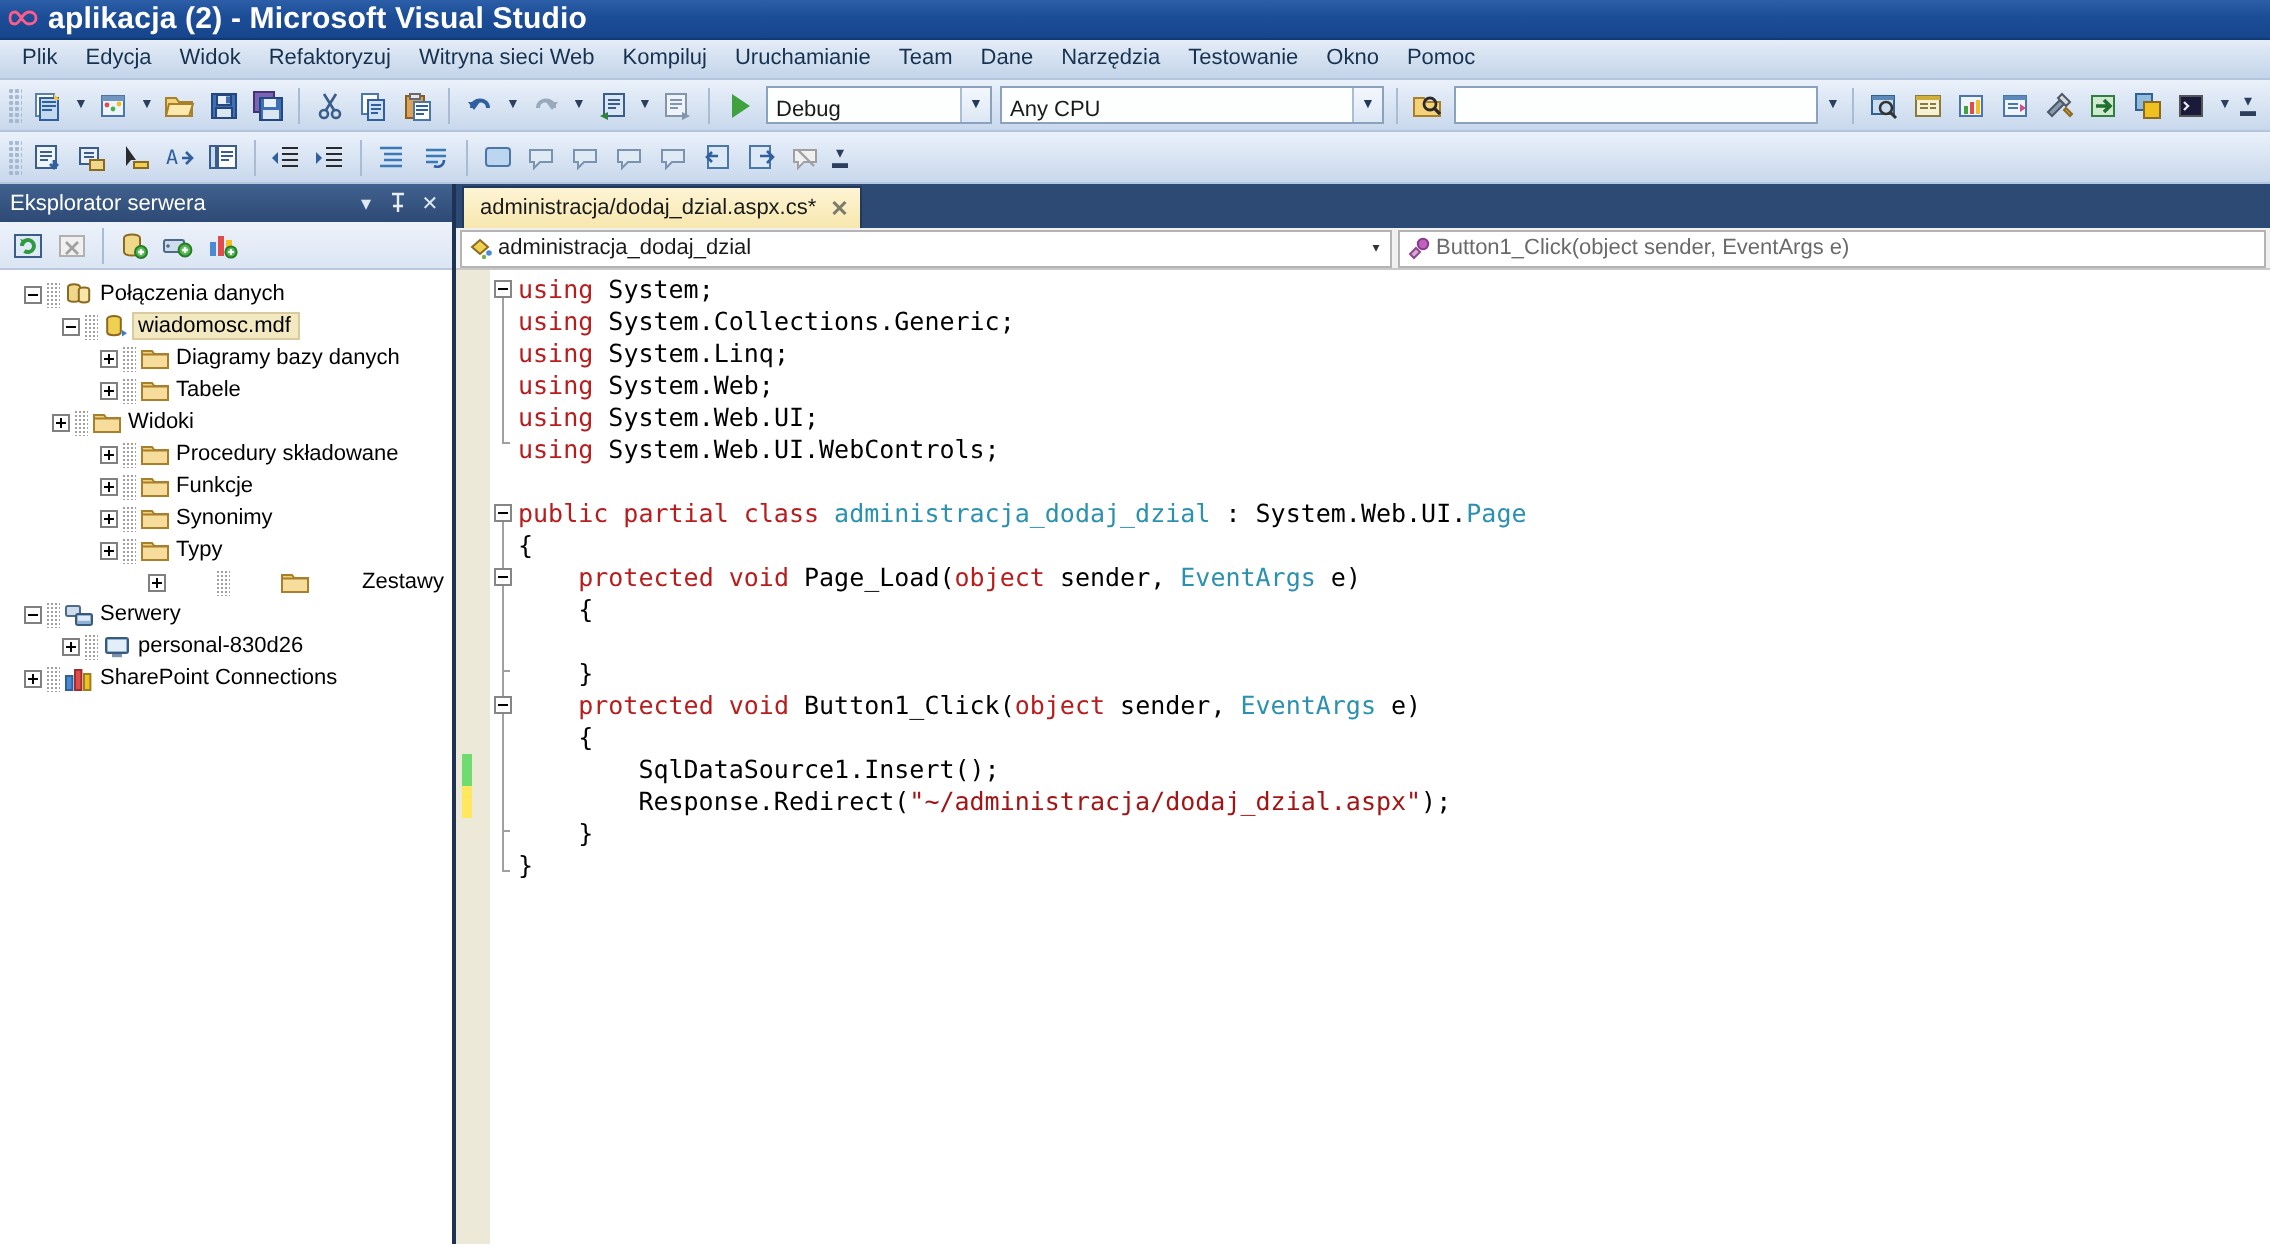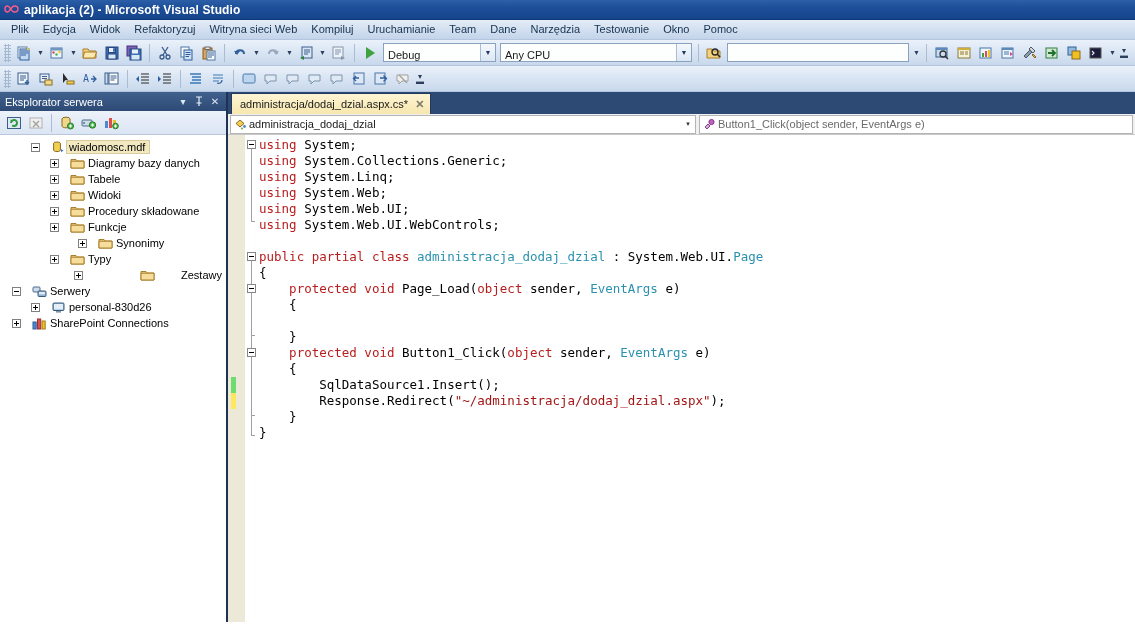--- a/index.html
+++ b/index.html
@@ -12,21 +12,21 @@
     background: #ffffff;
   }
 
   
   .titlebar {
     height: 20px;
     background: linear-gradient(to bottom, #2d5fa8 0%, #1d4e98 40%, #16458c 100%);
     display: flex; align-items: center;
     padding-left: 4px;
     color: #ffffff;
-    font-size: 12px;
+    font-size: 15px;
     font-weight: bold;
     border-bottom: 1px solid #0e3a78;
   }
   .titlebar .vs-logo {
     width: 16px; height: 14px;
     margin-right: 4px;
     display: inline-block;
     position: relative;
   }
   .titlebar .vs-logo svg { display:block; }
@@ -710,20 +710,35 @@
           <rect x="6" y="3" width="3" height="10" fill="#e04b4b"></rect>
           <rect x="10" y="5" width="3" height="8" fill="#f0c020"></rect>
           <circle cx="12.5" cy="11" r="2.8" fill="#4cbb4c" stroke="#2a7a2a"></circle>
           <path d="M11 11h3M12.5 9.5v3" stroke="#fff" stroke-width="1.1"></path>
         </svg>
       </div>
     </div>
 
     <div class="exp-tree">
 
+      <div class="tnode" style="padding-left:10px;">
+        <span class="expander">
+            <span class="exp-box"></span>
+          </span>
+        <span class="dots"></span>
+        <span class="ico">
+          <svg width="15" height="14" viewBox="0 0 15 14">
+            <ellipse cx="5" cy="3.5" rx="3" ry="1.4" fill="#f0d88a" stroke="#8a6a20"></ellipse>
+            <path d="M2 3.5v6c0 .8 1.35 1.4 3 1.4s3-.6 3-1.4v-6" fill="#f0d88a" stroke="#8a6a20"></path>
+            <ellipse cx="10" cy="5" rx="2.6" ry="1.2" fill="#f7e6a8" stroke="#8a6a20"></ellipse>
+            <path d="M7.4 5v5c0 .7 1.2 1.2 2.6 1.2s2.6-.5 2.6-1.2V5" fill="#f7e6a8" stroke="#8a6a20"></path>
+          </svg>
+        </span>
+        <span class="lbl">Połączenia danych</span>
+      </div>
 
       <div class="tnode" style="padding-left:29px;">
         <span class="expander">
             <span class="exp-box"></span>
           </span>
         <span class="dots"></span>
         <span class="ico">
           <svg width="15" height="14" viewBox="0 0 15 14">
             <ellipse cx="6" cy="3.5" rx="3.4" ry="1.5" fill="#f0d050" stroke="#8a6a20"></ellipse>
             <path d="M2.6 3.5v6.6c0 .85 1.5 1.5 3.4 1.5s3.4-.65 3.4-1.5V3.5" fill="#f0d050" stroke="#8a6a20"></path>
@@ -752,21 +767,21 @@
           </span>
         <span class="dots"></span>
         <span class="ico">
           <svg width="15" height="13" viewBox="0 0 15 13">
               <path d="M1 2.5h5l1.2 1.5H14v7H1z" fill="#f3cf7a" stroke="#a87f2a"></path>
               <path d="M1 4.2h13v6.8H1z" fill="#f7dd9c" stroke="#a87f2a"></path>
             </svg>
         </span>
         <span class="lbl">Tabele</span>
       </div>
-      <div class="tnode" style="padding-left:48px;">
+      <div class="tnode" style="padding-left:24px;">
         <span class="expander">
             <span class="exp-box plus"></span>
           </span>
         <span class="dots"></span>
         <span class="ico">
           <svg width="15" height="13" viewBox="0 0 15 13">
               <path d="M1 2.5h5l1.2 1.5H14v7H1z" fill="#f3cf7a" stroke="#a87f2a"></path>
               <path d="M1 4.2h13v6.8H1z" fill="#f7dd9c" stroke="#a87f2a"></path>
             </svg>
         </span>
@@ -791,21 +806,21 @@
           </span>
         <span class="dots"></span>
         <span class="ico">
           <svg width="15" height="13" viewBox="0 0 15 13">
               <path d="M1 2.5h5l1.2 1.5H14v7H1z" fill="#f3cf7a" stroke="#a87f2a"></path>
               <path d="M1 4.2h13v6.8H1z" fill="#f7dd9c" stroke="#a87f2a"></path>
             </svg>
         </span>
         <span class="lbl">Funkcje</span>
       </div>
-      <div class="tnode" style="padding-left:76px;">
+      <div class="tnode" style="padding-left:48px;">
         <span class="expander">
             <span class="exp-box plus"></span>
           </span>
         <span class="dots"></span>
         <span class="ico">
           <svg width="15" height="13" viewBox="0 0 15 13">
               <path d="M1 2.5h5l1.2 1.5H14v7H1z" fill="#f3cf7a" stroke="#a87f2a"></path>
               <path d="M1 4.2h13v6.8H1z" fill="#f7dd9c" stroke="#a87f2a"></path>
             </svg>
         </span>

